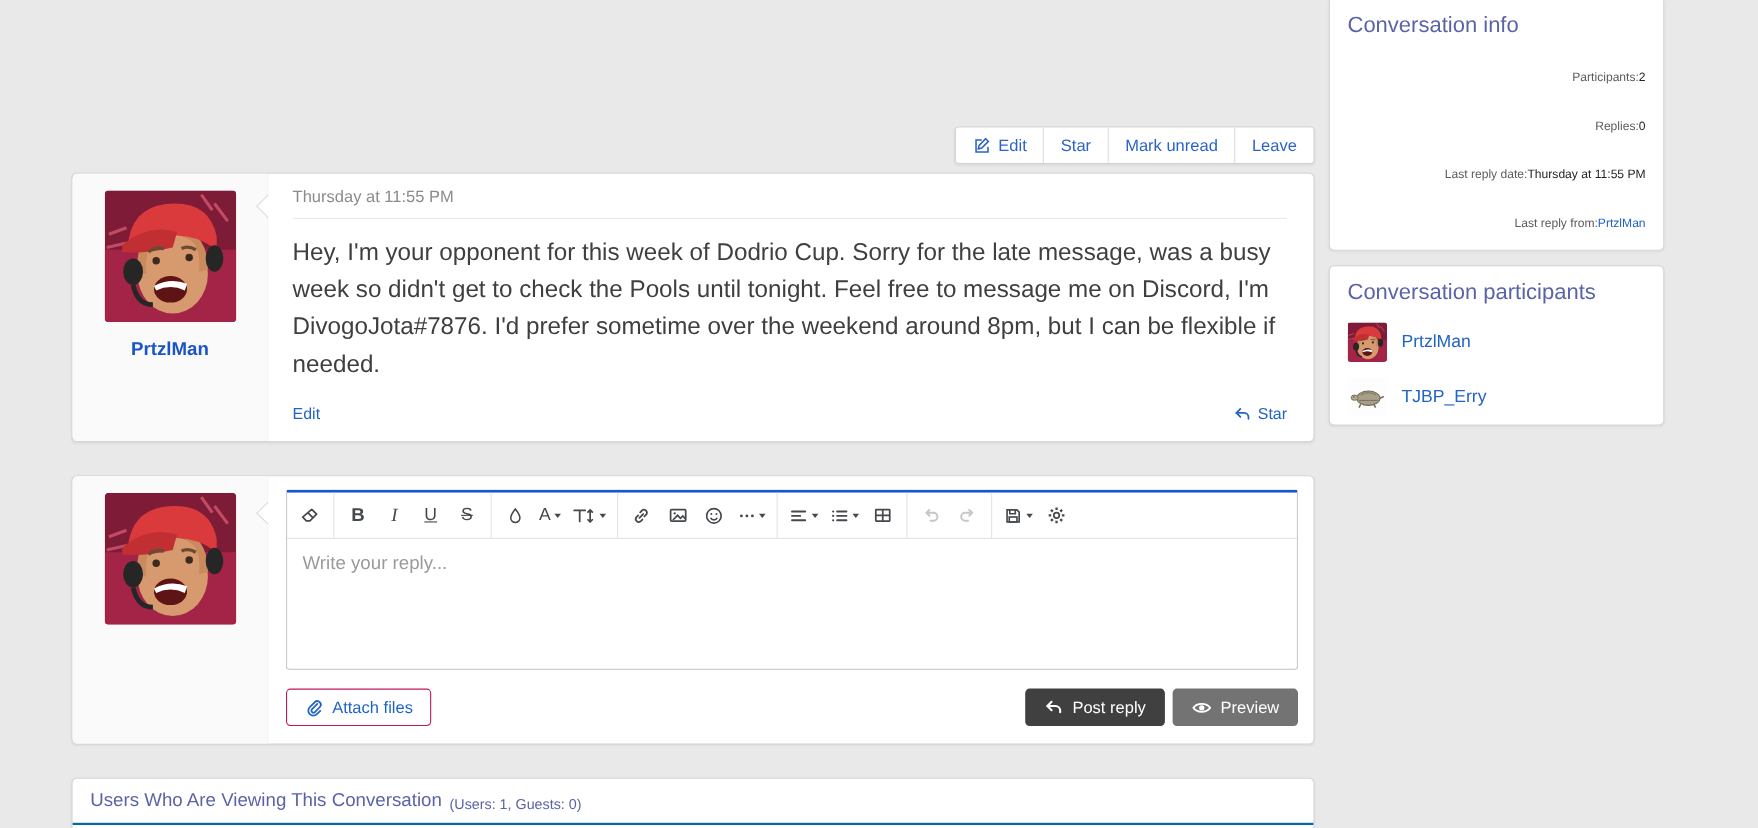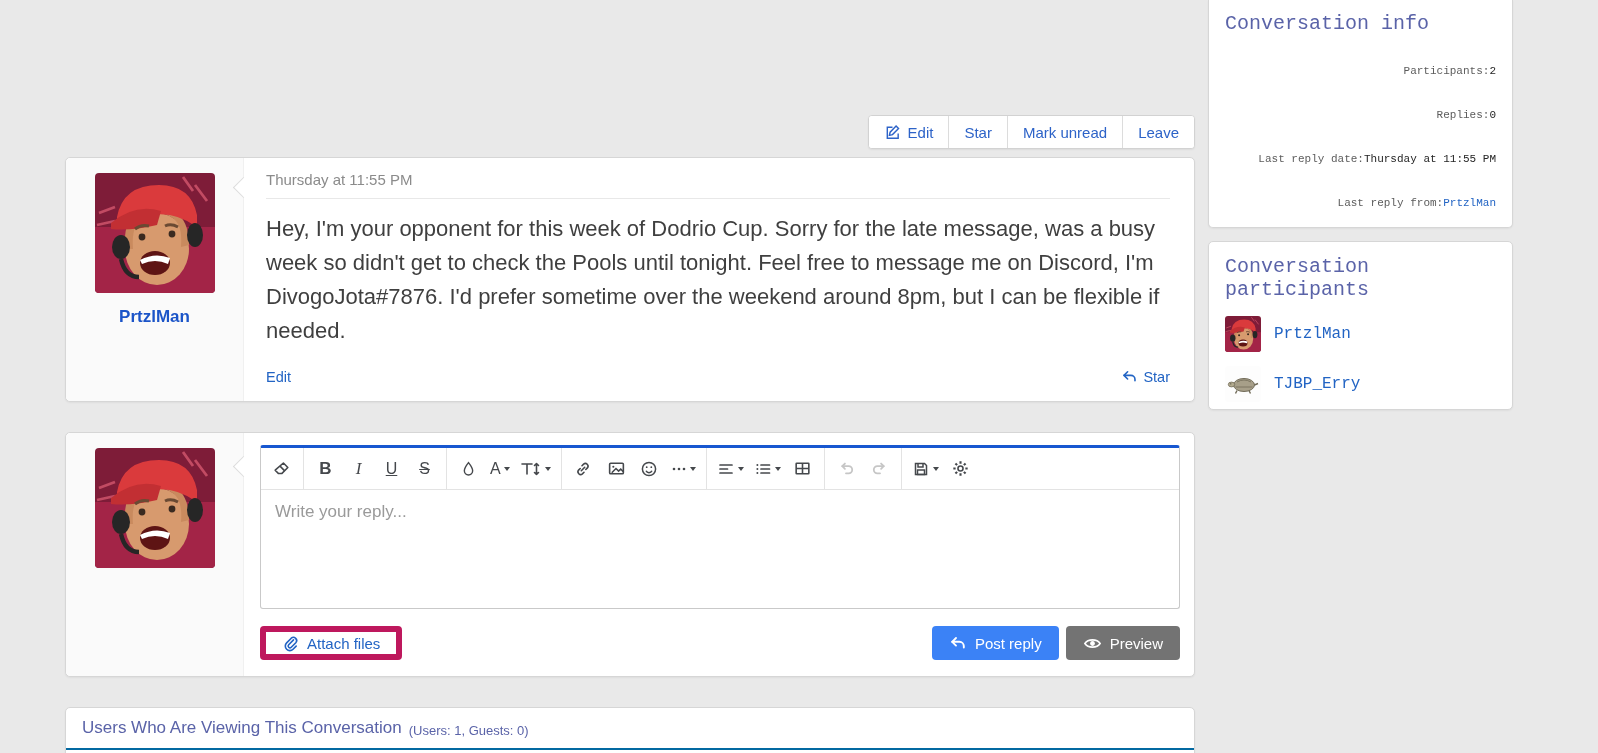--- a/index.html
+++ b/index.html
@@ -1,21 +1,21 @@
 <!DOCTYPE html>
 <html><head>
 <meta charset="utf-8">
 <style>
   * { margin:0; padding:0; box-sizing:border-box; }
   html,body { width:1598px; height:753px; }
   body { font-family:"Liberation Sans","DejaVu Sans",sans-serif; background:#e9e9e9; overflow:hidden; }
   .page { position:relative; width:1598px; height:753px; background:#e9e9e9; }
 
   .main { position:absolute; left:65px; top:0; width:1130px; }
-  .sidebar { position:absolute; left:1208px; top:0; width:305px;font-family:Liberation Mono, monospace; }
+  .sidebar { position:absolute; left:1208px; top:0; width:305px; }
 
   .block { background:#fff; border:1px solid #d6d6d6; border-radius:5px; box-shadow:0 1px 2px rgba(0,0,0,.05); }
 
   
   .action-bar { margin-top:115px; display:flex; justify-content:flex-end; }
   .btn-group { display:flex; background:#fff; border:1px solid #d2d2d2; border-radius:4px; box-shadow:0 1px 2px rgba(0,0,0,.06); overflow:hidden; height:34px; }
   .group-btn { display:flex; align-items:center; gap:7px; padding:0 15px; font-size:15px; color:#2d63c8; background:#fff; border:none; border-left:1px solid #dcdcdc; cursor:pointer; }
   .group-btn:first-child { border-left:none; }
 
   
@@ -40,21 +40,21 @@
   .tb-b { font-weight:bold; font-size:17px; }
   .tb-i { font-style:italic; font-family:"Liberation Serif",serif; font-size:17px; }
   .tb-u { text-decoration:underline; font-size:16px; }
   .tb-s { text-decoration:line-through; font-size:16px; }
   .tb-A { font-size:16px; }
   .tb-muted { color:#c6c6c6; }
   .caret { display:inline-block; width:0; height:0; border-left:3.5px solid transparent; border-right:3.5px solid transparent; border-top:4px solid currentColor; margin-left:3px; }
   .tb-combo { width:auto; padding:0 5px; }
   .editor-body { height:118px; padding:12px 14px; font-size:17px; color:#9a9a9a; cursor:text; }
   .editor-footer { display:flex; justify-content:space-between; align-items:center; margin-top:17px; }
-  .attach-btn { display:flex; align-items:center; gap:8px; height:34px; padding:0 16px; background:#fff; border:6px solid #be185d; border-radius:4px; color:#2264c4; font-size:15px; cursor:pointer; }
+  .attach-btn { display:flex; align-items:center; gap:8px; height:34px; padding:0 16px; background:#fff; border:1px solid #be185d; border-radius:4px; color:#2264c4; font-size:15px; cursor:pointer; }
   .footer-right { display:flex; gap:7px; }
   .btn-primary { display:flex; align-items:center; gap:8px; height:34px; padding:0 17px; border:none; border-radius:4px; color:#fff; font-size:15px; cursor:pointer; }
 
   
   .viewers-block { margin-top:30px; }
   .viewers-header { padding:10px 16px; border-bottom:2px solid #0369a1; display:flex; align-items:flex-end; gap:7px; }
   .viewers-title { color:#5a63a8; font-size:17px; }
   .viewers-counts { color:#5a63a8; font-size:13px; }
   .viewers-body { padding:8px 16px 11px; }
 
@@ -285,21 +285,21 @@
         <div class="editor-footer">
           <button class="attach-btn">
             <span>
               <svg class="ic" width="17" height="17" viewBox="0 0 18 18" fill="none" stroke="#2264c4" stroke-width="1.7" stroke-linecap="round">
                 <path d="M12.2 5.2 L7.1 10.3 a1.9 1.9 0 0 0 2.7 2.7 L14.6 8.2 a3.4 3.4 0 0 0 -4.8 -4.8 L4.9 8.3 a4.8 4.8 0 0 0 6.8 6.8 L15 11.8"></path>
               </svg>
             </span>
             <span>Attach files</span>
           </button>
           <div class="footer-right">
-            <button class="btn-primary" style="background:#3b82f6;">
+            <button class="btn-primary" style="background:#404040;">
               <span>
                 <svg class="ic" width="18" height="18" viewBox="0 0 18 18" fill="none" stroke="#ffffff" stroke-width="1.9" stroke-linecap="round" stroke-linejoin="round">
                   <path d="M7 4 L3.2 7.8 L7 11.6"></path>
                   <path d="M3.2 7.8 H10.5 a4.3 4.3 0 0 1 4.3 4.3 V13.5"></path>
                 </svg>
               </span>
               <span>Post reply</span>
             </button>
             <button class="btn-primary" style="background:#737373;justify-content:center;">
               <span>

